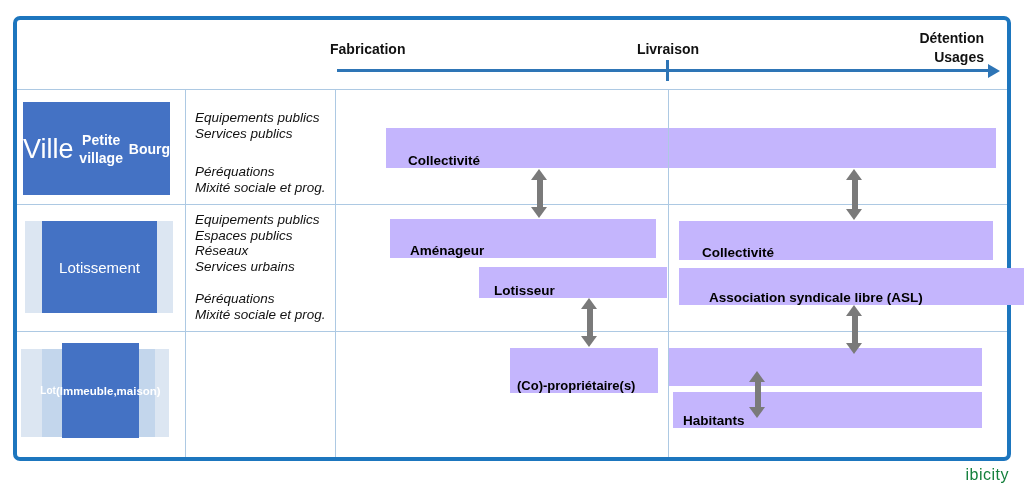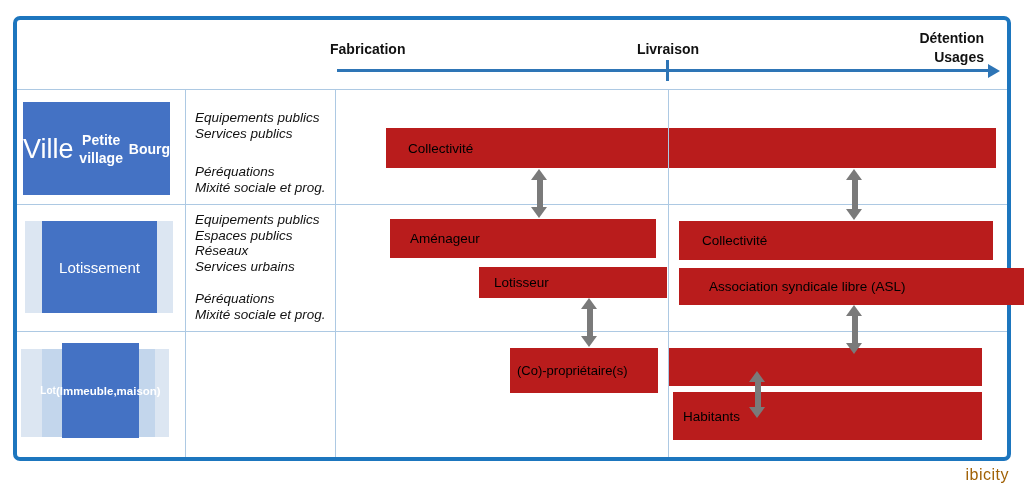--- a/index.html
+++ b/index.html
@@ -40,46 +40,46 @@
   #lot-band-mid{left:42px;top:349px;width:113px;height:88px;background:#c3d6ec;}
   #lot-box{left:62px;top:343px;width:77px;height:95px;}
   #lot-title{font-size:10px;font-weight:bold;line-height:16px;}
   .lot-sub{font-size:11.5px;font-weight:bold;line-height:14px;}
 
   
   .themes{position:absolute;left:195px;font-style:italic;font-size:13.5px;line-height:15.5px;color:#111;z-index:2;}
   #themes1a{top:110px}#themes1b{top:164px}#themes2a{top:212px}#themes2b{top:291px}
 
   
-  .band{position:absolute;background:#b91c1c;display:flex;align-items:center;
-        font-weight:normal;font-size:13.5px;color:#000;box-sizing:border-box;z-index:1;}
+  .band{position:absolute;background:#c4b5fd;display:flex;align-items:flex-end;
+        font-weight:bold;font-size:13.5px;color:#000;box-sizing:border-box;z-index:1;}
   #band-collectivite1{left:386px;top:128px;width:610px;height:40px;padding-left:22px;}
   #band-amenageur{left:390px;top:219px;width:266px;height:39px;padding-left:20px;}
   #band-lotisseur{left:479px;top:267px;width:188px;height:31px;padding-left:15px;}
   #band-collectivite2{left:679px;top:221px;width:314px;height:39px;padding-left:23px;}
   #band-asl{left:679px;top:268px;width:358px;height:37px;padding-left:30px;}
   #band-coprop{left:510px;top:348px;width:148px;height:45px;padding-left:7px;font-size:13px;}
   #band-row3-empty{left:668px;top:348px;width:314px;height:38px;}
-  #band-habitants{left:673px;top:392px;width:309px;height:48px;padding-left:10px;}
+  #band-habitants{left:673px;top:392px;width:309px;height:36px;padding-left:10px;}
 
   
   .varrow{position:absolute;width:17px;z-index:4;}
   .varrow::before{content:"";position:absolute;top:0;left:0;width:0;height:0;
     border-left:8.5px solid transparent;border-right:8.5px solid transparent;border-bottom:11px solid #7a7a7a;}
   .varrow::after{content:"";position:absolute;bottom:0;left:0;width:0;height:0;
     border-left:8.5px solid transparent;border-right:8.5px solid transparent;border-top:11px solid #7a7a7a;}
   .varrow .shaft{position:absolute;left:5.5px;top:9px;bottom:9px;width:6px;background:#7a7a7a;}
   #arrow-1{left:531px;top:169px;height:49px;}
   #arrow-2{left:846px;top:169px;height:51px;}
   #arrow-3{left:581px;top:298px;height:49px;}
   #arrow-4{left:846px;top:305px;height:49px;}
   #arrow-5{left:749px;top:371px;height:47px;}
 
   
-  #brand{position:absolute;right:15px;top:466px;font-size:16px;color:#a16207;letter-spacing:.5px;z-index:3;}
+  #brand{position:absolute;right:15px;top:466px;font-size:16px;color:#15803d;letter-spacing:.5px;z-index:3;}
 </style>
 </head>
 <body>
 
 <div class="canvas">
 
   <div class="frame"></div>
 
   <div class="band" id="band-collectivite1">
     <span>Collectivité</span>

